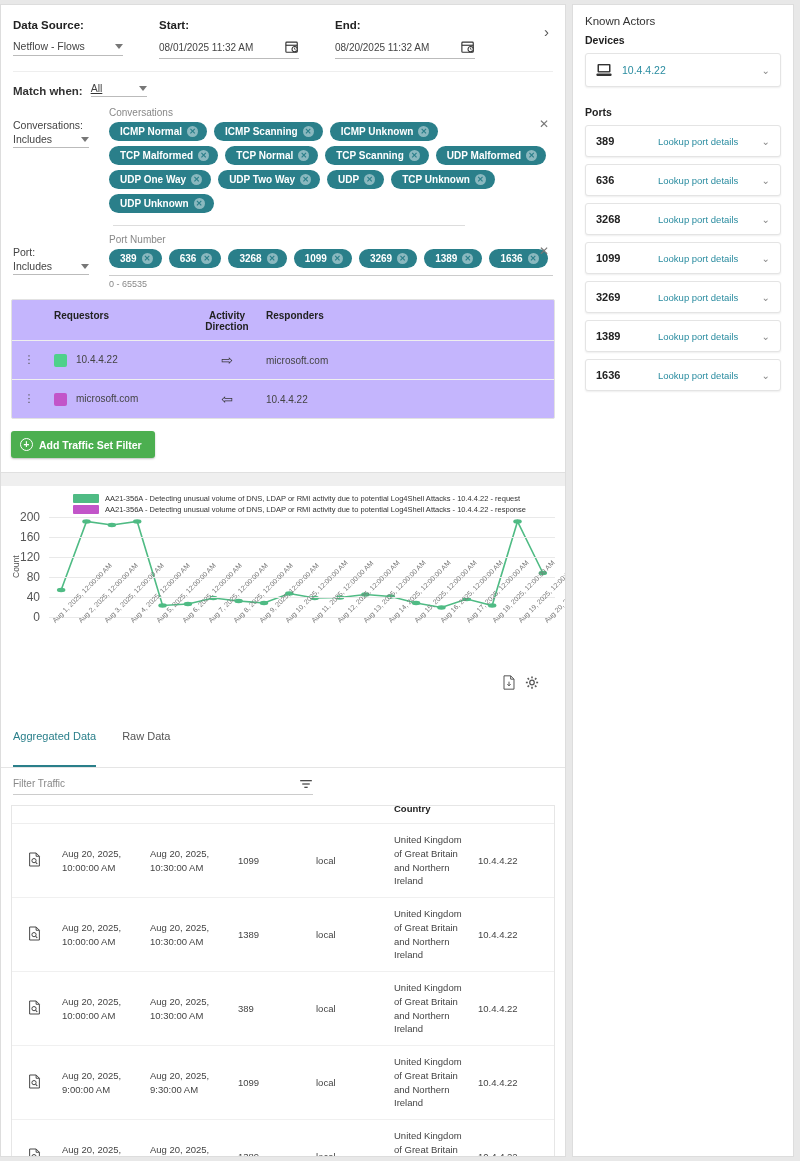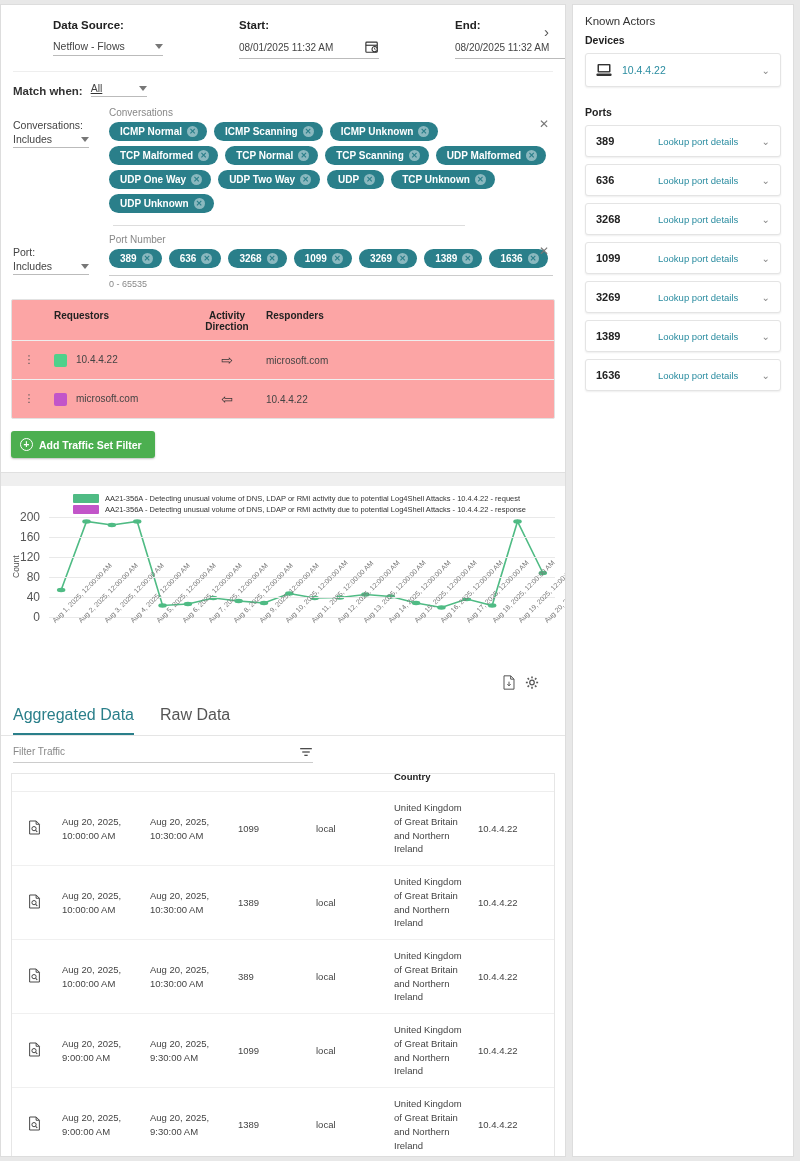--- a/index.html
+++ b/index.html
@@ -10,21 +10,21 @@
     font-family:"Liberation Sans", sans-serif;
     font-size:11px; color:#333;
     overflow:hidden;
   }
   .page { display:flex; width:800px; height:1161px; gap:6px; padding:4px 4px 4px 0; }
   .left-col { width:566px; background:#fff; border:1px solid #ddd; overflow:hidden; position:relative; }
   .right-col { width:222px; background:#fff; border:1px solid #ddd; padding:10px 12px; }
 
   
   .filter-top { display:flex; padding:14px 12px 8px 12px; position:relative; }
-  .fld { margin-right:36px;margin-left:40px; }
+  .fld { margin-right:36px; }
   .fld-label { font-weight:bold; font-size:11.5px; color:#222; margin-bottom:9px; }
   .sel-row { display:flex; align-items:center; width:110px; border-bottom:1px solid #bbb; padding-bottom:3px; }
   .sel-val { flex:1; font-size:10.5px; color:#444; }
   .caret { width:0;height:0;border-left:4px solid transparent;border-right:4px solid transparent;border-top:5px solid #777; }
   .date-row { display:flex; align-items:center; width:140px; border-bottom:1px solid #bbb; padding-bottom:4px; }
   .date-val { flex:1; font-size:10px; color:#444; }
   .cal-ic { width:14px;height:14px; }
   .expand-chev { position:absolute; right:16px; top:18px; font-size:15px; color:#555; cursor:pointer; }
   .divider { height:1px; background:#eee; margin:4px 12px; }
 
@@ -51,21 +51,21 @@
     background:rgba(255,255,255,.45); color:#2a7f8a;
     font-size:8px; display:flex;align-items:center;justify-content:center;
     font-weight:bold; line-height:1;
   }
   .grp-clear { position:absolute; right:16px; top:16px; color:#777; font-size:12px; cursor:pointer; }
   .grp-underline { border-bottom:1px solid #ccc; margin-top:7px; }
   .grp-hint { font-size:9px; color:#888; margin-top:3px; }
   .sep { height:1px; background:#ddd; margin:10px 100px 2px 112px; }
 
   
-  .rt-wrap { margin:8px 10px 0 10px; background:#fca5a5; border:1px solid #e2e2e2; border-radius:2px; }
+  .rt-wrap { margin:8px 10px 0 10px; background:#c4b5fd; border:1px solid #e2e2e2; border-radius:2px; }
   .rt-head { display:flex; padding:10px 0 8px 0; border-bottom:1px solid #eee; }
   .rt-head div { font-size:10px; font-weight:bold; color:#222; text-align:center; }
   .c-menu { width:34px; } .c-req { width:150px; text-align:left !important; padding-left:8px !important; }
   .c-dir { width:62px; } .c-resp { flex:1; text-align:left !important; padding-left:8px !important; }
   .rt-row { display:flex; align-items:center; padding:11px 0; border-bottom:1px solid #f0f0f0; }
   .rt-row:last-child { border-bottom:none; }
   .kebab { width:34px; text-align:center; color:#555; letter-spacing:0; font-size:11px; cursor:pointer; line-height:.7; }
   .swatch { width:13px;height:13px; border-radius:2px; display:inline-block; vertical-align:middle; margin-right:9px; }
   .rt-cell { font-size:10px; color:#444; }
   .arrow { width:62px; text-align:center; font-size:14px; color:#333; }
@@ -93,21 +93,21 @@
   .y-tick { position:absolute; right:9px; font-size:12px; color:#555; transform:translateY(-50%); }
   .grid { flex:1; position:relative; height:100px; border-left:none; }
   .gline { position:absolute; left:0; right:0; height:1px; background:#e9e9e9; }
   .xlabels { display:flex; margin-left:28px; height:58px; position:relative; }
   .xlab { font-size:7px; color:#777; white-space:nowrap; transform:rotate(-45deg); transform-origin:left top; position:absolute; top:2px; }
   .chart-icons { display:flex; justify-content:flex-end; gap:9px; align-items:center; padding:0 16px 6px 0; }
   .mini-ic { width:14px;height:15px; cursor:pointer; }
 
   
   .tabs { display:flex; gap:26px; padding:10px 12px 0 12px; border-bottom:1px solid #e5e5e5; background:#fff;}
-  .tab { font-size:16px; color:#555; padding-bottom:9px; cursor:pointer; }
+  .tab { font-size:11px; color:#555; padding-bottom:23px; cursor:pointer;margin-top:24px; }
   .tab.active { color:#2a7f8a; border-bottom:2px solid #2a7f8a; font-weight:normal; }
   .filter-traffic { display:flex; align-items:center; margin:10px 12px 0 12px; border-bottom:1px solid #ccc; padding-bottom:5px; width:300px;}
   .ft-ph { flex:1; font-size:10px; color:#888; }
   .ft-ic { width:14px;height:10px; cursor:pointer; }
 
   .dt-wrap { margin:10px 10px 0 10px; border:1px solid #e6e6e6; background:#fff; }
   .dt-head { display:flex; height:18px; align-items:flex-end; border-bottom:1px solid #eee; overflow:hidden;}
   .dt-row { display:flex; border-bottom:1px solid #f0f0f0; align-items:center; }
   .dt-row:last-child{ border-bottom:none; }
   .dc0 { width:44px; text-align:center; }

